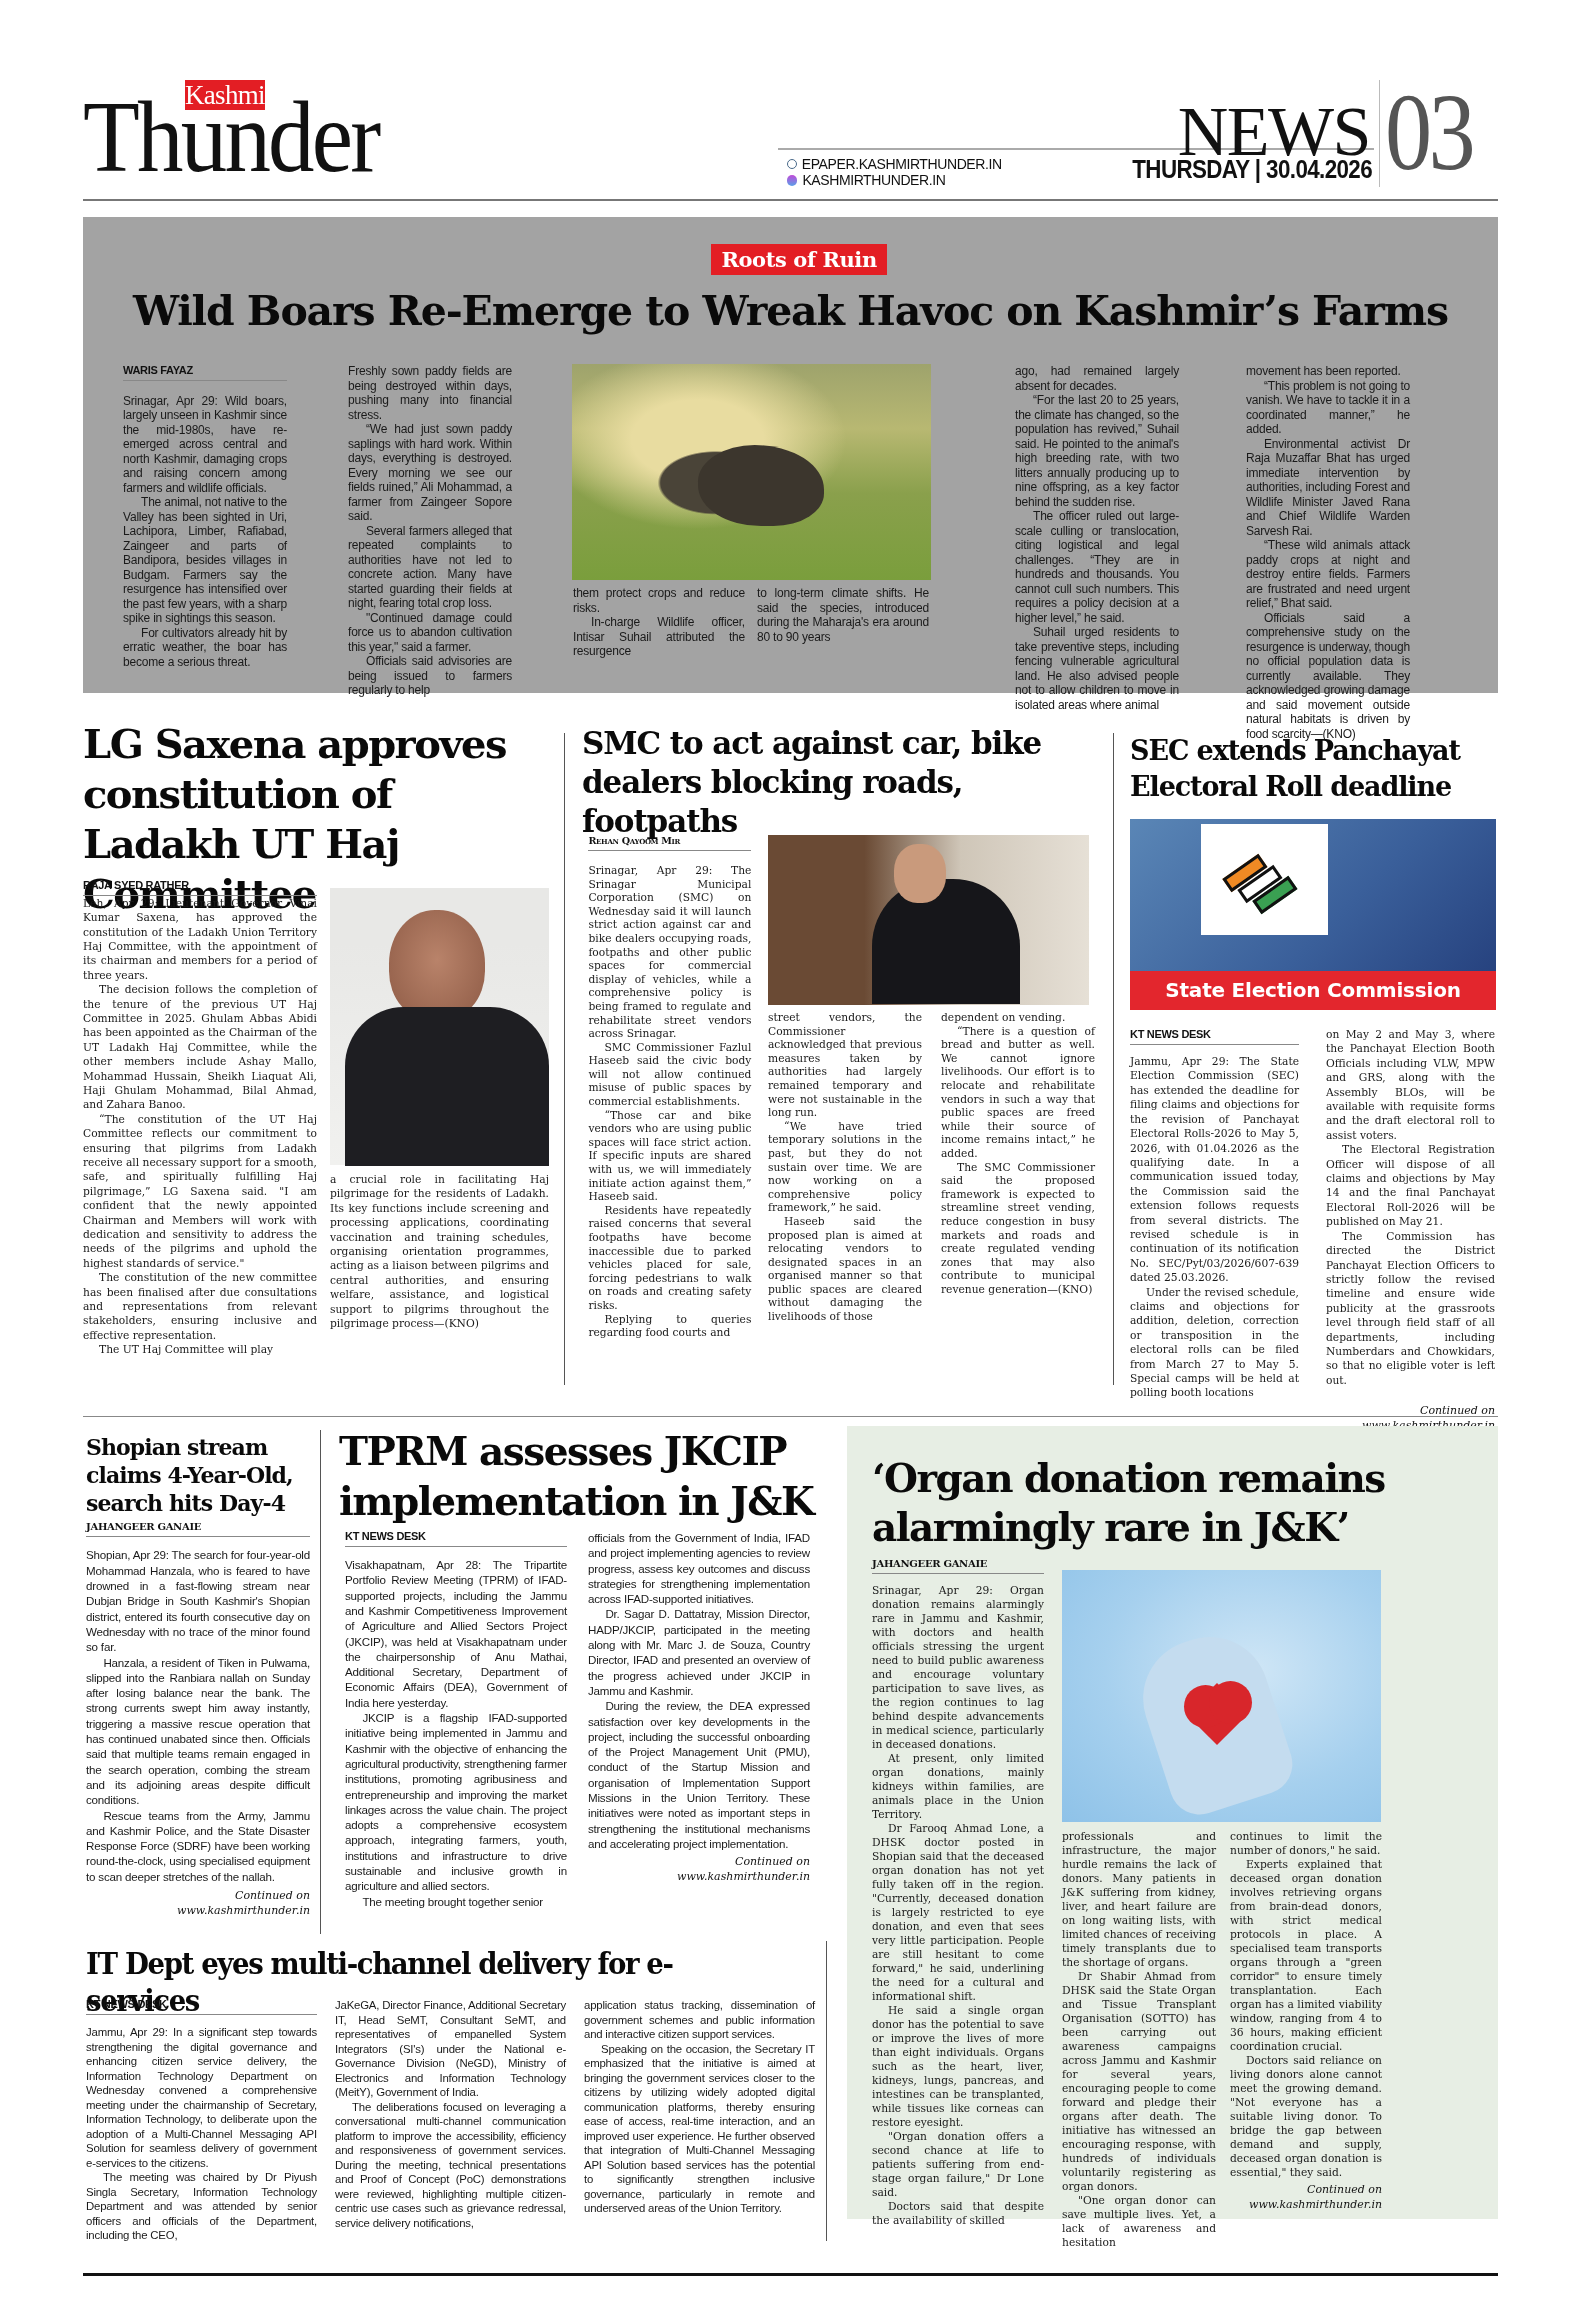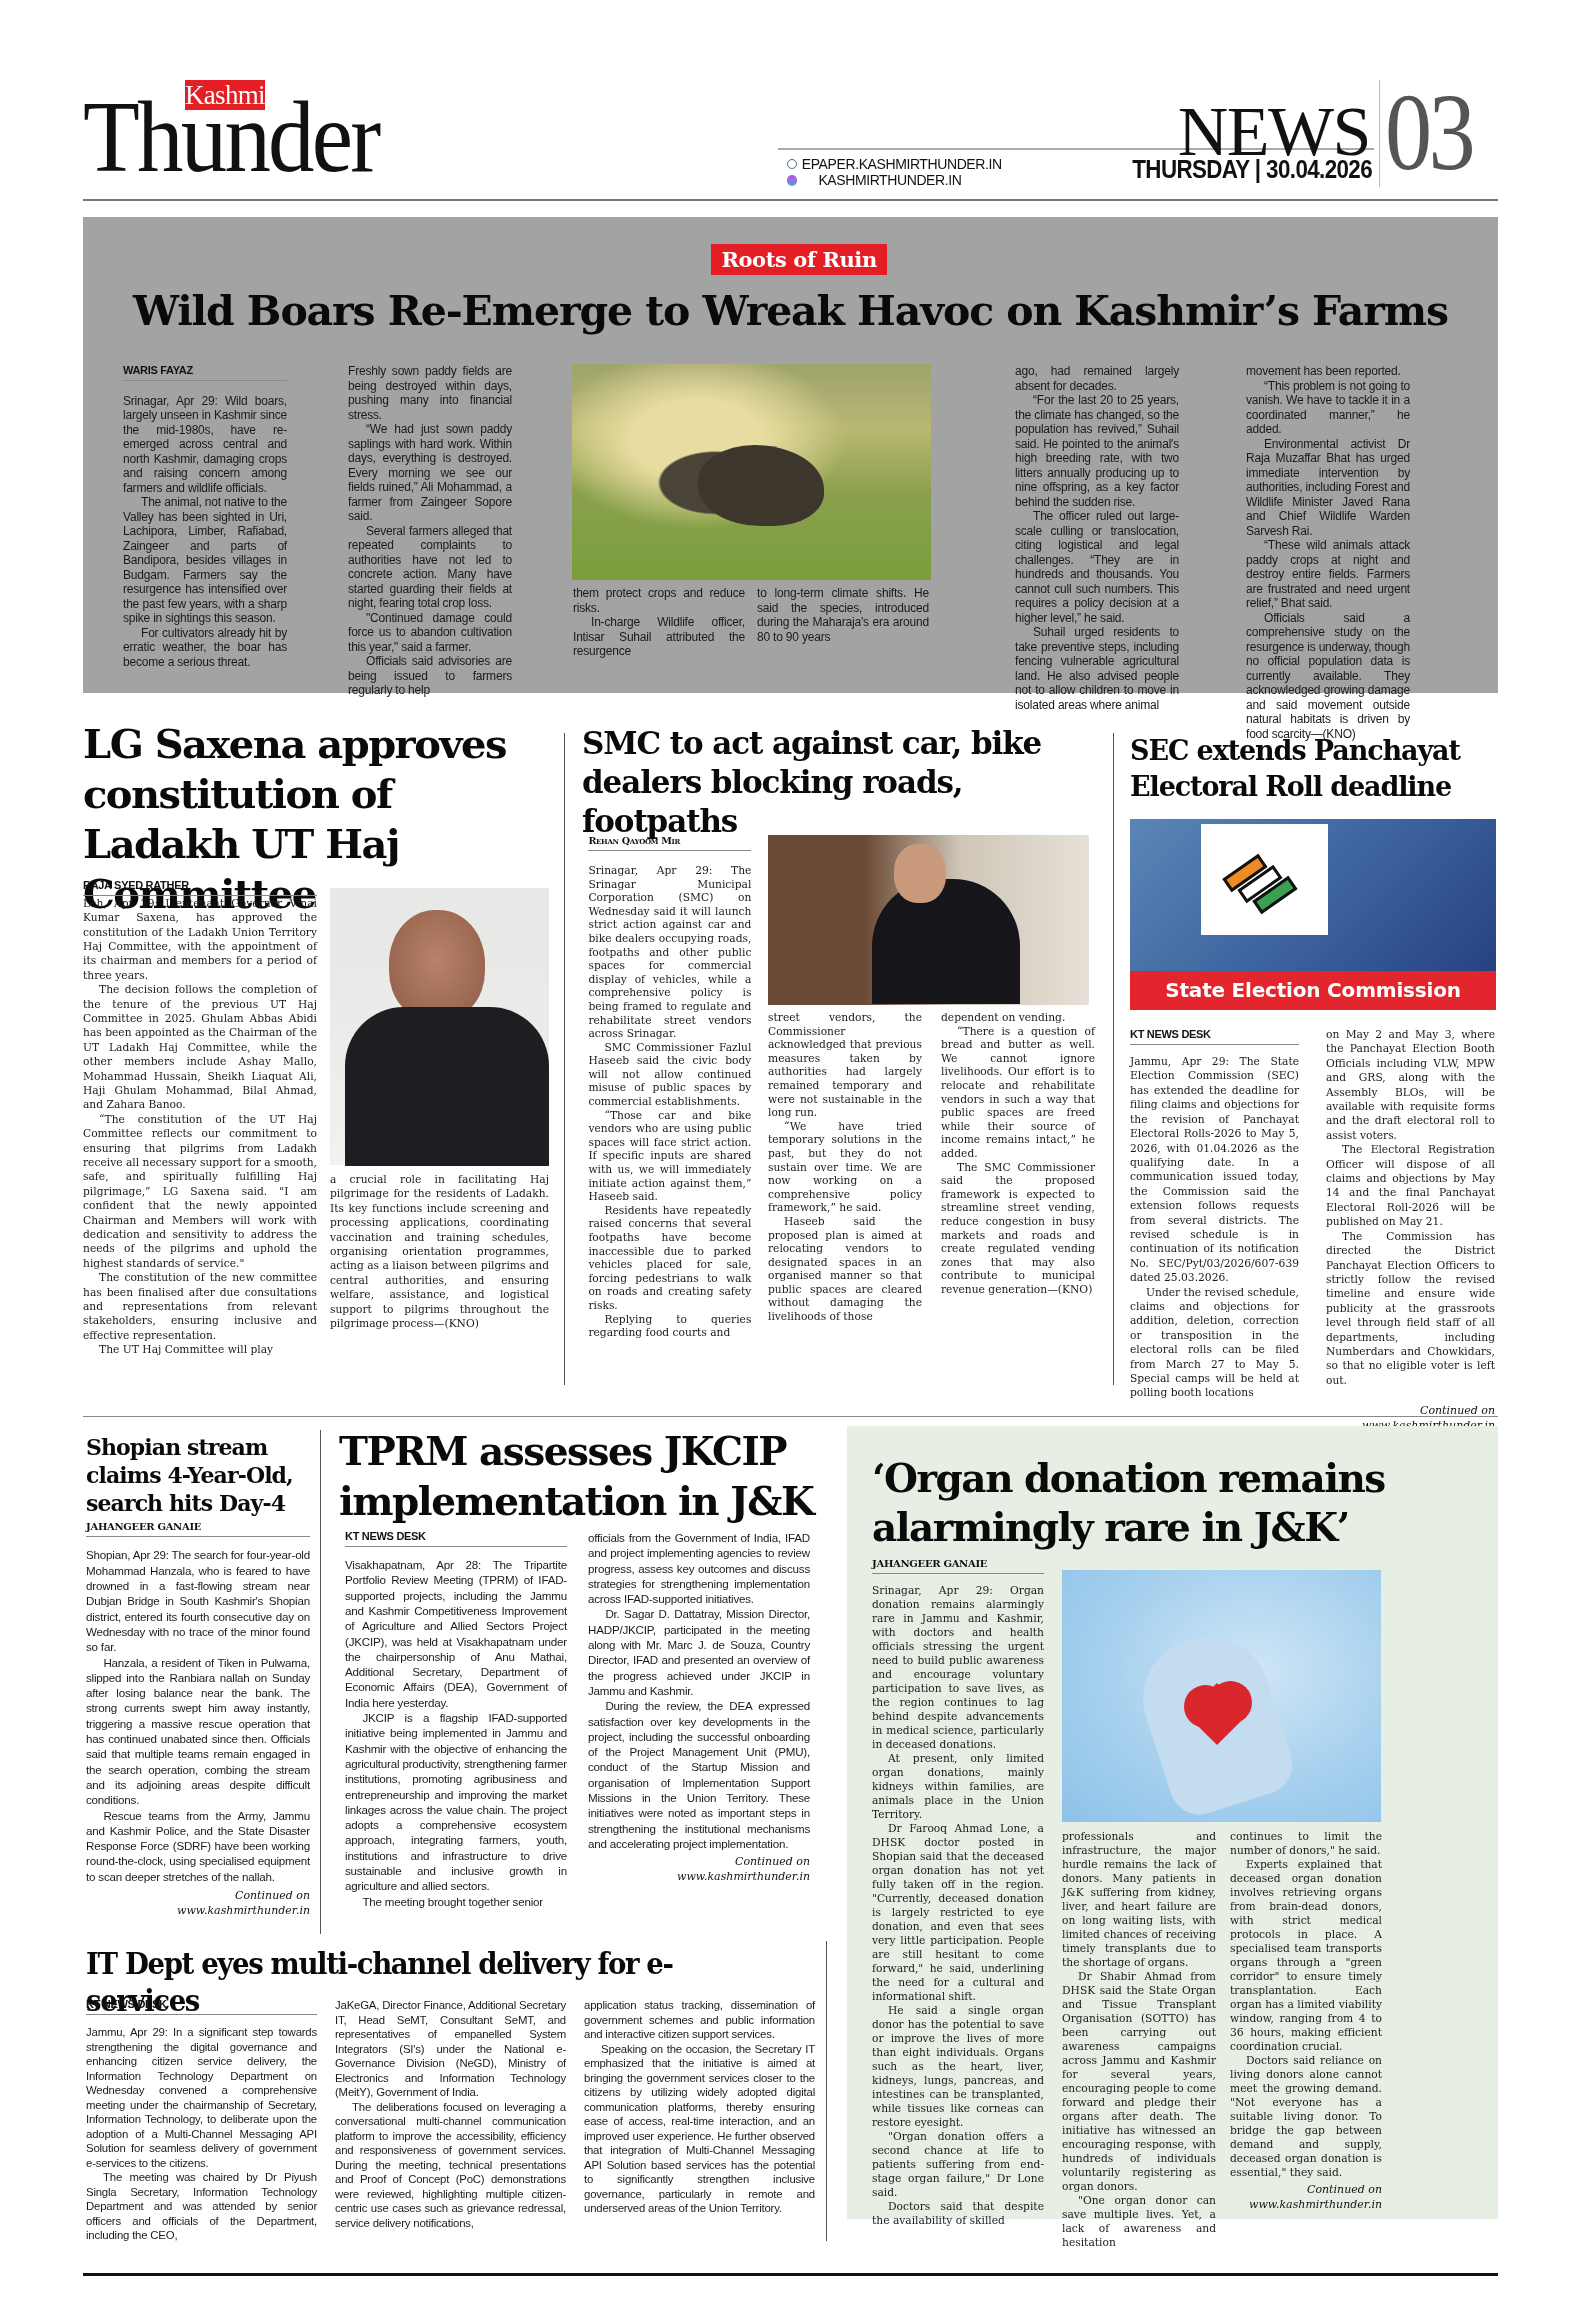--- a/index.html
+++ b/index.html
@@ -27,21 +27,21 @@
     <div class="abs" style="left:0;top:15px;font-family:'Liberation Serif',serif;font-size:101px;line-height:96px;letter-spacing:-3px;transform:scaleX(0.92);transform-origin:left;">Thunder</div>
   </div>
   <div class="hrule" style="left:83px;top:199px;width:1415px;height:1.5px;background:#777;"></div>
   <div class="hrule" style="left:778px;top:148px;width:596px;height:1.5px;background:#aaa;"></div>
 
   <div class="abs" style="left:787px;top:156px;">
     <div style="display:flex;align-items:center;gap:4.4px;height:16.3px;">
       <span style="display:inline-block;width:10.4px;height:10.4px;border:1.5px solid #4a6a8a;border-radius:50%;position:relative;"></span>
       <span style="font-family:'Liberation Sans',sans-serif;font-size:14px;letter-spacing:-0.4px;">EPAPER.KASHMIRTHUNDER.IN</span>
     </div>
-    <div style="display:flex;align-items:center;gap:21px;height:16.3px;">
+    <div style="display:flex;align-items:center;gap:5px;height:16.3px;">
       <span style="display:inline-block;width:10.4px;height:10.4px;border-radius:50%;background:linear-gradient(180deg,#c04bd8,#5aa0e8);"></span>
       <span style="font-family:'Liberation Sans',sans-serif;font-size:14px;letter-spacing:-0.4px;">KASHMIRTHUNDER.IN</span>
     </div>
   </div>
 
   <div class="abs" style="left:1133px;top:77px;width:237px;text-align:right;font-family:'Liberation Serif',serif;font-size:70px;line-height:70px;letter-spacing:-1.5px;margin-top:20px;">NEWS</div>
   <div class="abs" style="left:1052px;top:154px;width:320px;text-align:right;font-family:'Liberation Sans',sans-serif;font-size:26px;line-height:30px;font-weight:bold;letter-spacing:-0.7px;transform:scaleX(0.86);transform-origin:right;">THURSDAY | 30.04.2026</div>
   <div class="vrule" style="left:1379px;top:80px;height:107px;width:0.7px;background:#bbb;"></div>
   <div class="abs" style="left:1385px;top:76px;font-family:'Liberation Serif',serif;font-size:111px;line-height:111px;color:#555;letter-spacing:-4.4px;transform:scaleX(0.85);transform-origin:left;">03</div>
 </div>

